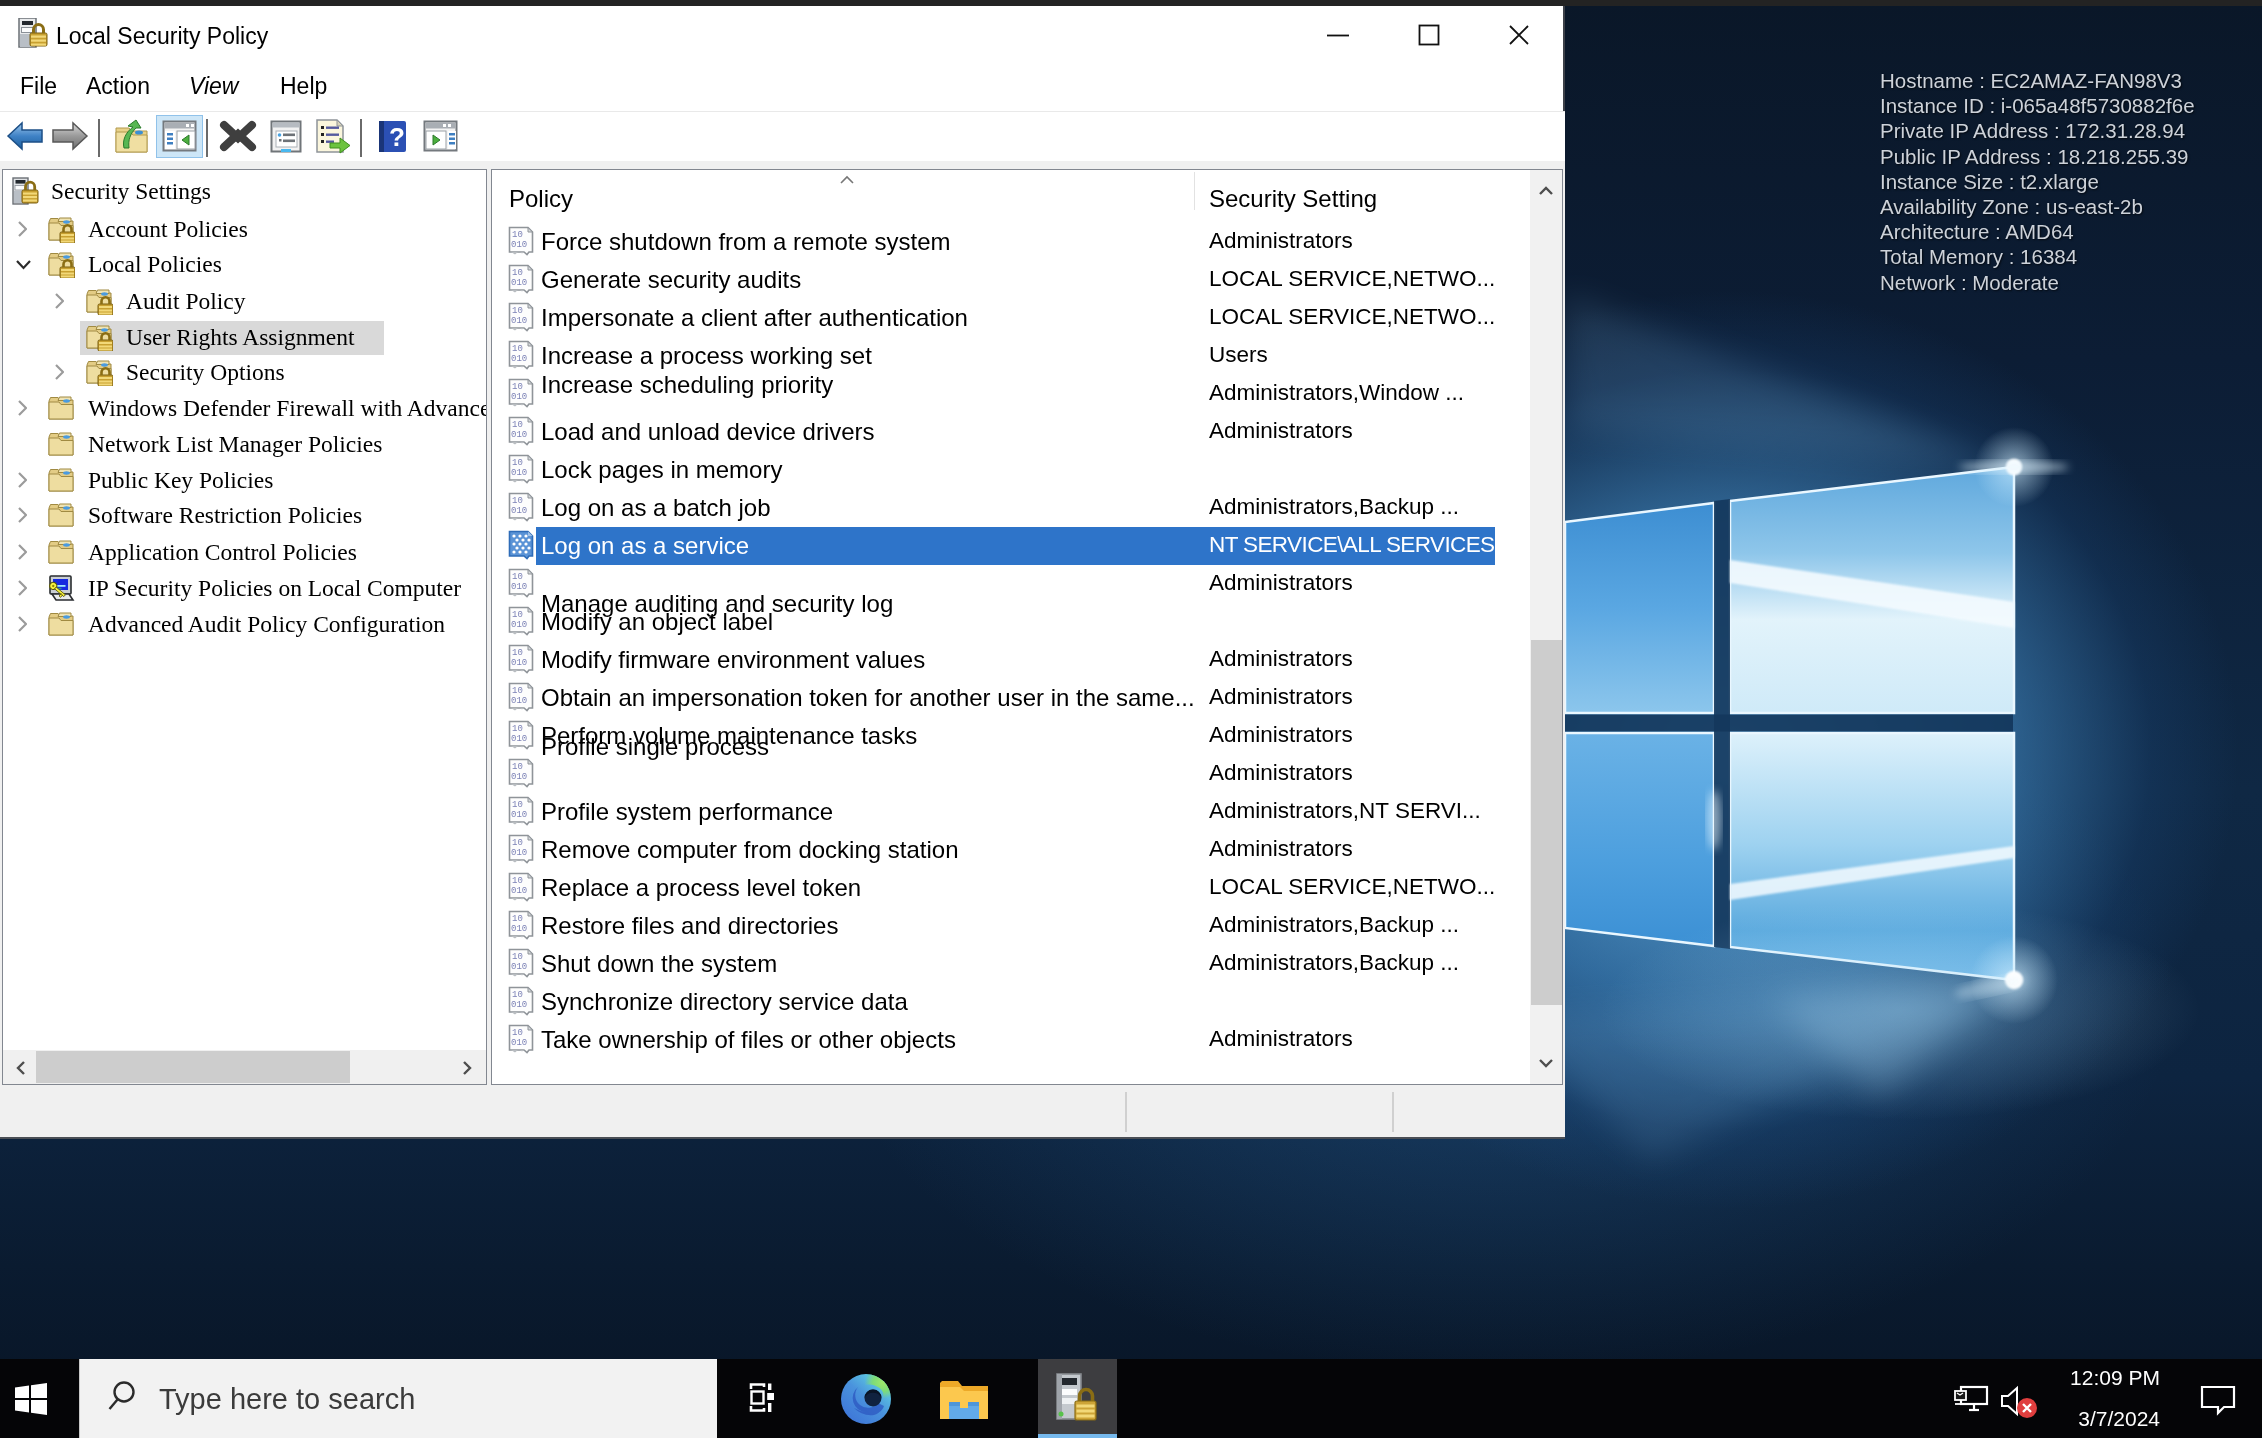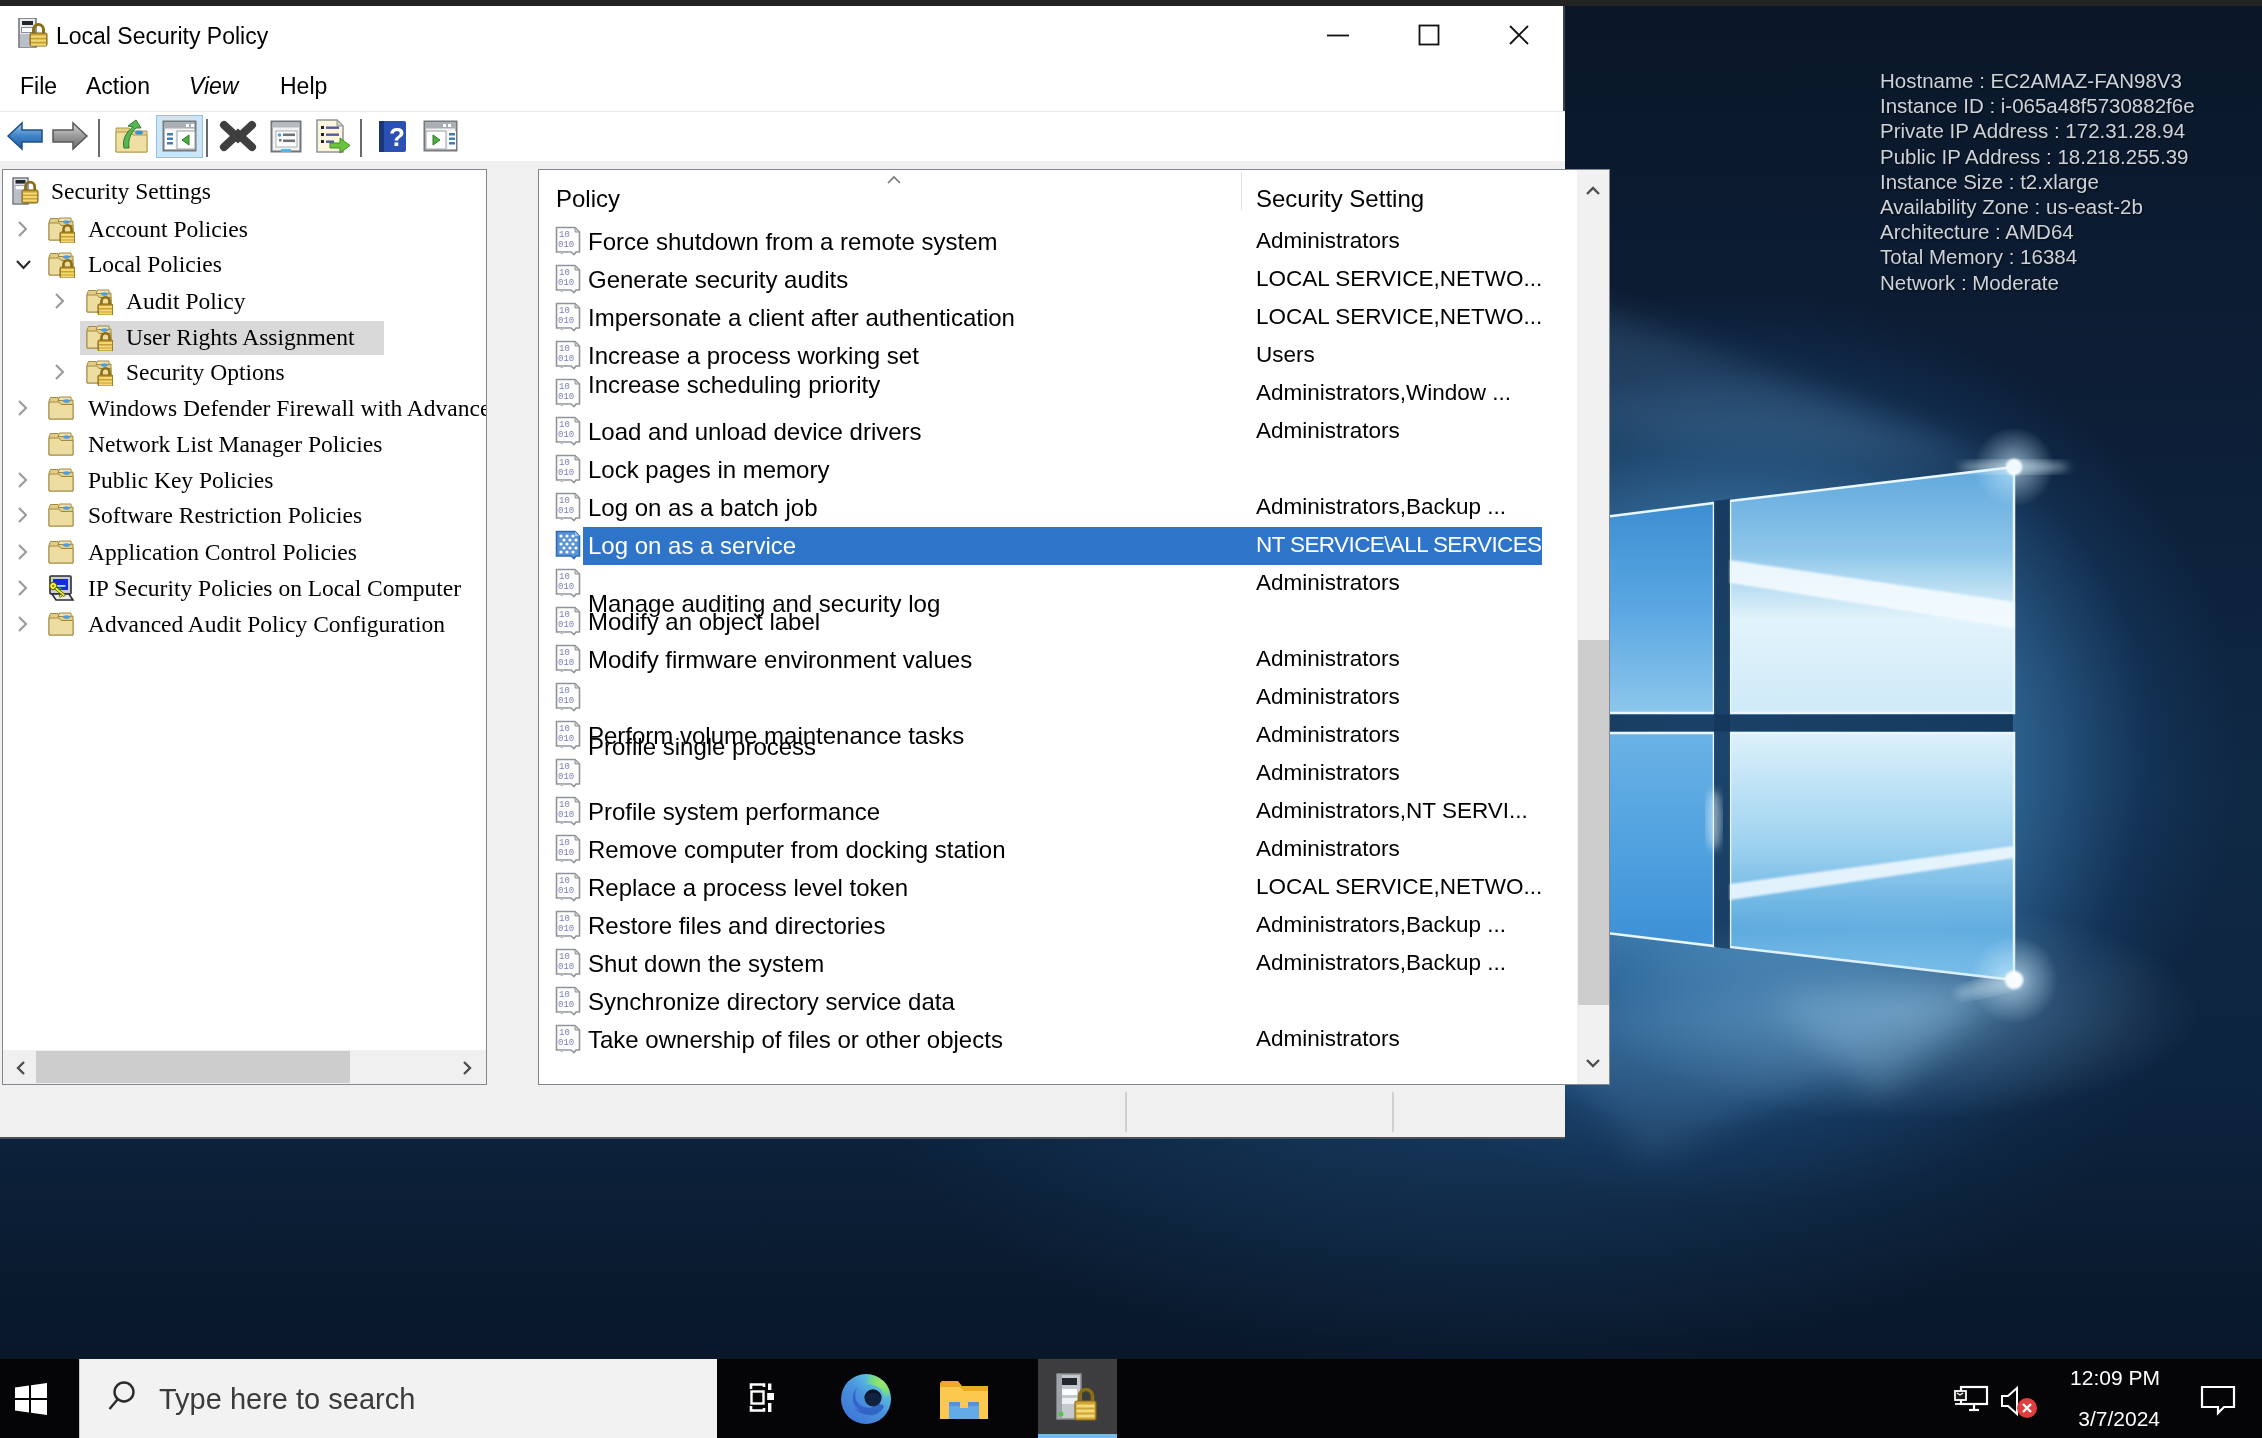--- a/index.html
+++ b/index.html
@@ -19,21 +19,21 @@
   
   .titletxt{left:56px;top:23px;font-size:23px;color:#000;}
   
   .menu{top:73px;font-size:23px;color:#000;}
   
   #toolbar{left:0;top:111px;width:1565px;height:49px;background:#fff;border-top:1px solid #e9e9e9;border-bottom:1px solid #d4d4d4;}
   .tsep{top:119px;width:2px;height:38px;background:#6a6a6a;}
   
   #content{left:0;top:161px;width:1565px;height:978px;background:#f0f0f0;}
   #lpane{left:2px;top:169px;width:485px;height:916px;background:#fff;border:1px solid #828790;box-sizing:border-box;overflow:hidden;font-family:Liberation Serif, serif;}
-  #rpane{left:491px;top:169px;width:1072px;height:916px;background:#fff;border:1px solid #828790;box-sizing:border-box;overflow:hidden;margin-left:47px;}
+  #rpane{left:491px;top:169px;width:1072px;height:916px;background:#fff;border:1px solid #828790;box-sizing:border-box;overflow:hidden;}
   .treetxt{font-size:23.5px;color:#000;}
   .listtxt{font-size:24px;color:#000;}
   .settxt{position:absolute;font-size:22.5px;color:#000;white-space:nowrap;}
   
   #status{left:0;top:1085px;width:1563px;height:54px;background:#f0f0f0;}
   .ssep{top:1092px;width:2px;height:40px;background:#d0d0d0;}
   #winbottom{left:0;top:1137px;width:1565px;height:2px;background:#4a4e55;}
   
   #taskbar{left:0;top:1359px;width:2262px;height:79px;background:#050507;}
   #searchbox{left:79px;top:1359px;width:638px;height:79px;background:#f2f2f2;border-left:1px solid #c8c8c8;box-sizing:border-box;}
@@ -494,20 +494,21 @@
     </svg>
   <div class="abs listtxt nw" style="left:49px;top:438px">Modify an object label</div>
   <svg class="abs" style="left:16px;top:474px" width="26" height="30" viewBox="0 0 26 30">
       <use href="#i-doc"></use>
     </svg>
   <div class="abs listtxt nw" style="left:49px;top:476px">Modify firmware environment values</div>
   <div class="abs settxt nw" style="left:717px;top:476px">Administrators</div>
   <svg class="abs" style="left:16px;top:512px" width="26" height="30" viewBox="0 0 26 30">
       <use href="#i-doc"></use>
     </svg>
+  <div class="abs listtxt nw" style="left:49px;top:514px">Obtain an impersonation token for another user in the same...</div>
   <div class="abs settxt nw" style="left:717px;top:514px">Administrators</div>
   <svg class="abs" style="left:16px;top:550px" width="26" height="30" viewBox="0 0 26 30">
       <use href="#i-doc"></use>
     </svg>
   <div class="abs listtxt nw" style="left:49px;top:552px">Perform volume maintenance tasks</div>
   <div class="abs settxt nw" style="left:717px;top:552px">Administrators</div>
   <svg class="abs" style="left:16px;top:588px" width="26" height="30" viewBox="0 0 26 30">
       <use href="#i-doc"></use>
     </svg>
   <div class="abs listtxt nw" style="left:49px;top:563px">Profile single process</div>

